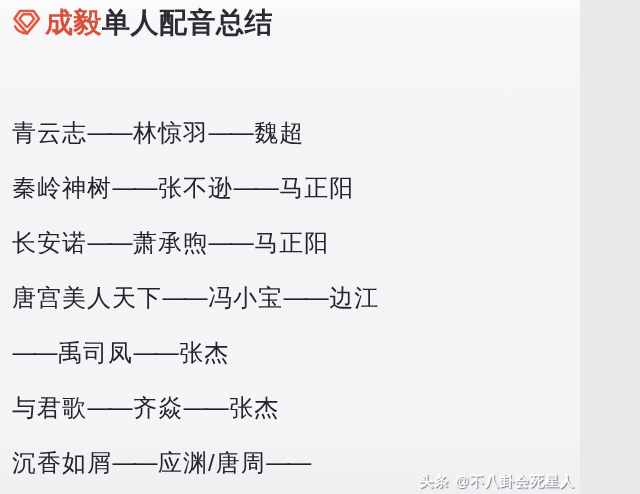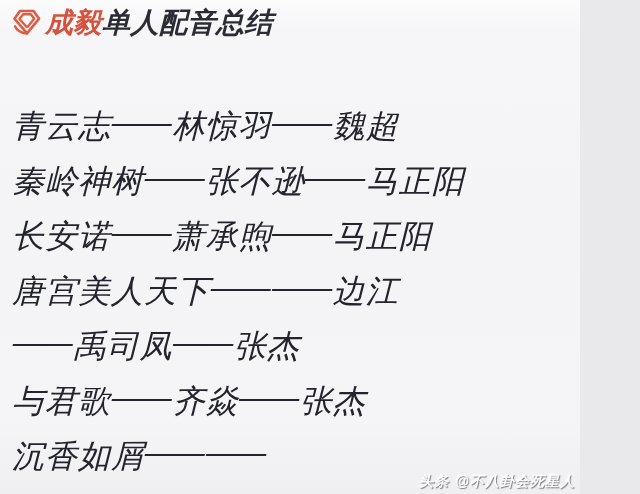--- a/index.html
+++ b/index.html
@@ -6,21 +6,20 @@
   body {
     font-family: "Liberation Sans", "DejaVu Sans", sans-serif;
     background: #e9e9eb;
   }
   .canvas {
     position: relative;
     width: 580px;
     height: 494px;
     overflow: hidden;
     background: linear-gradient(180deg, #fbfbfc 0%, #f6f6f8 6%, #f4f4f6 45%, #f5f5f7 85%, #efeff2 100%);
-    font-style: italic;
   }
 
   
   .title-row {
     position: absolute;
     top: 5px;
     left: 9px;
     display: flex;
     align-items: center;
   }
@@ -46,21 +45,22 @@
   
   .list {
     position: absolute;
     left: 12px;
     top: 105px;
     right: 0;
   }
   .row {
     height: 55px;
     display: flex;
-    font-size: 32px;
+    align-items: center;
+    font-size: 24px;
     font-weight: 400;
     letter-spacing: 1px;
     color: #24242c;
     white-space: nowrap;
   }
   .dash {
     letter-spacing: -0.12em;
     margin-right: 0.14em;
     margin-left: 0.02em;
     font-weight: 300;
@@ -119,20 +119,21 @@
       <span>长安诺</span>
         <span class="dash">——</span>
         <span>萧承煦</span>
         <span class="dash">——</span>
         <span>马正阳</span>
     </div>
 
     <div class="row">
       <span>唐宫美人天下</span>
         <span class="dash">——</span>
+        <span>冯小宝</span>
         <span class="dash">——</span>
         <span>边江</span>
     </div>
 
     <div class="row">
         <span class="dash">——</span>
         <span>禹司凤</span>
         <span class="dash">——</span>
         <span>张杰</span>
     </div>
@@ -141,20 +142,21 @@
       <span>与君歌</span>
         <span class="dash">——</span>
         <span>齐焱</span>
         <span class="dash">——</span>
         <span>张杰</span>
     </div>
 
     <div class="row">
       <span>沉香如屑</span>
         <span class="dash">——</span>
+        <span>应渊/唐周</span>
         <span class="dash">——</span>
     </div>
 
   </div>
 
   <div class="watermark">
     <span class="platform">头条</span><span>@不八卦会死星人</span>
   </div>
 
 </div>

